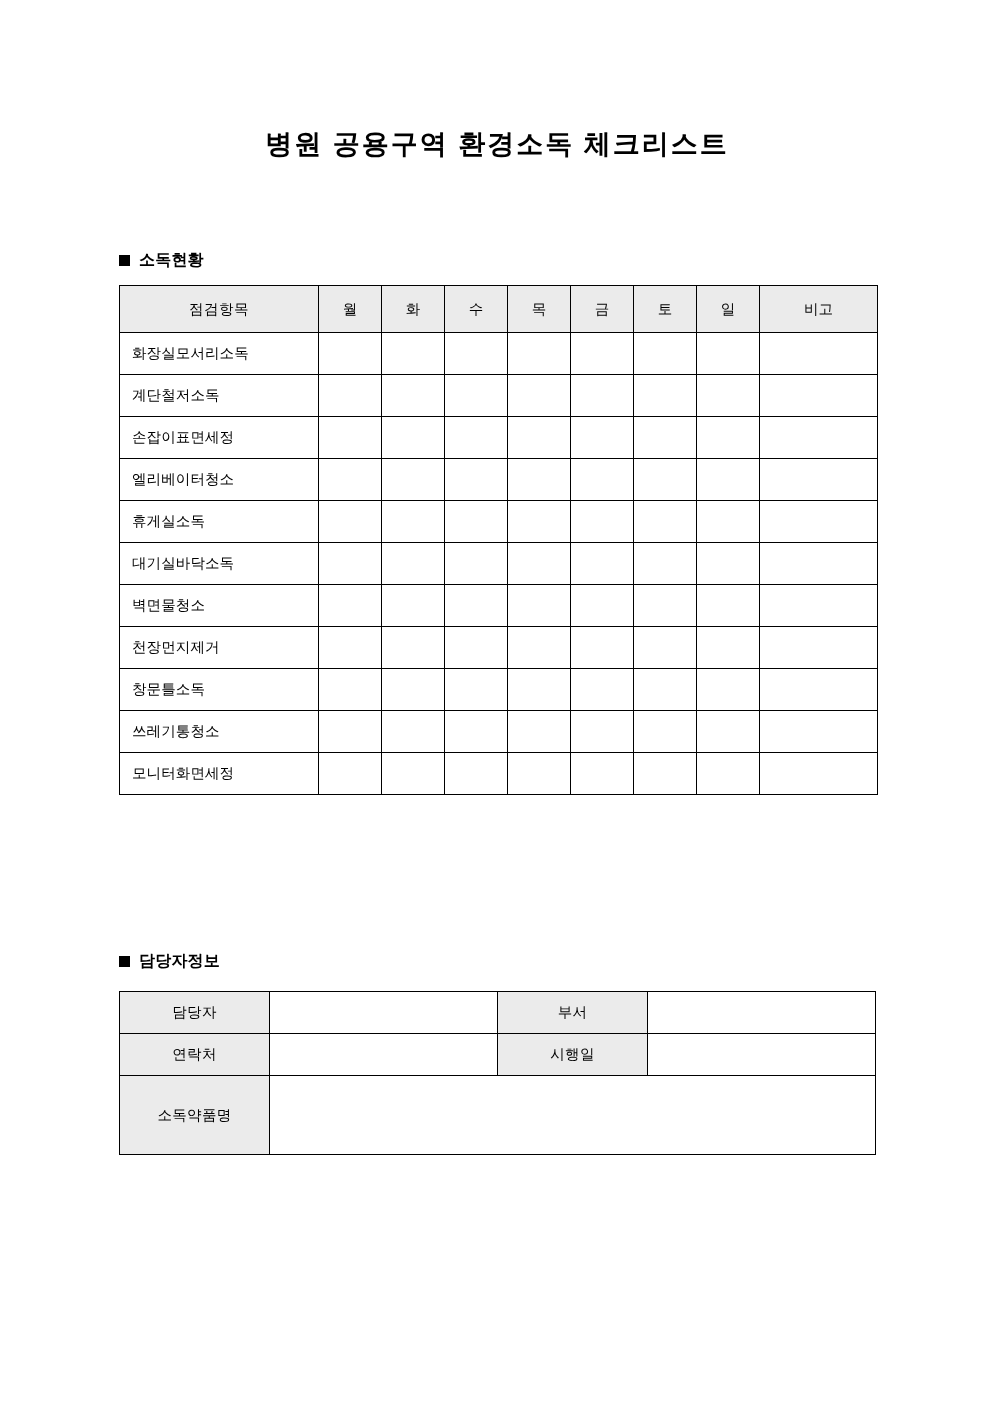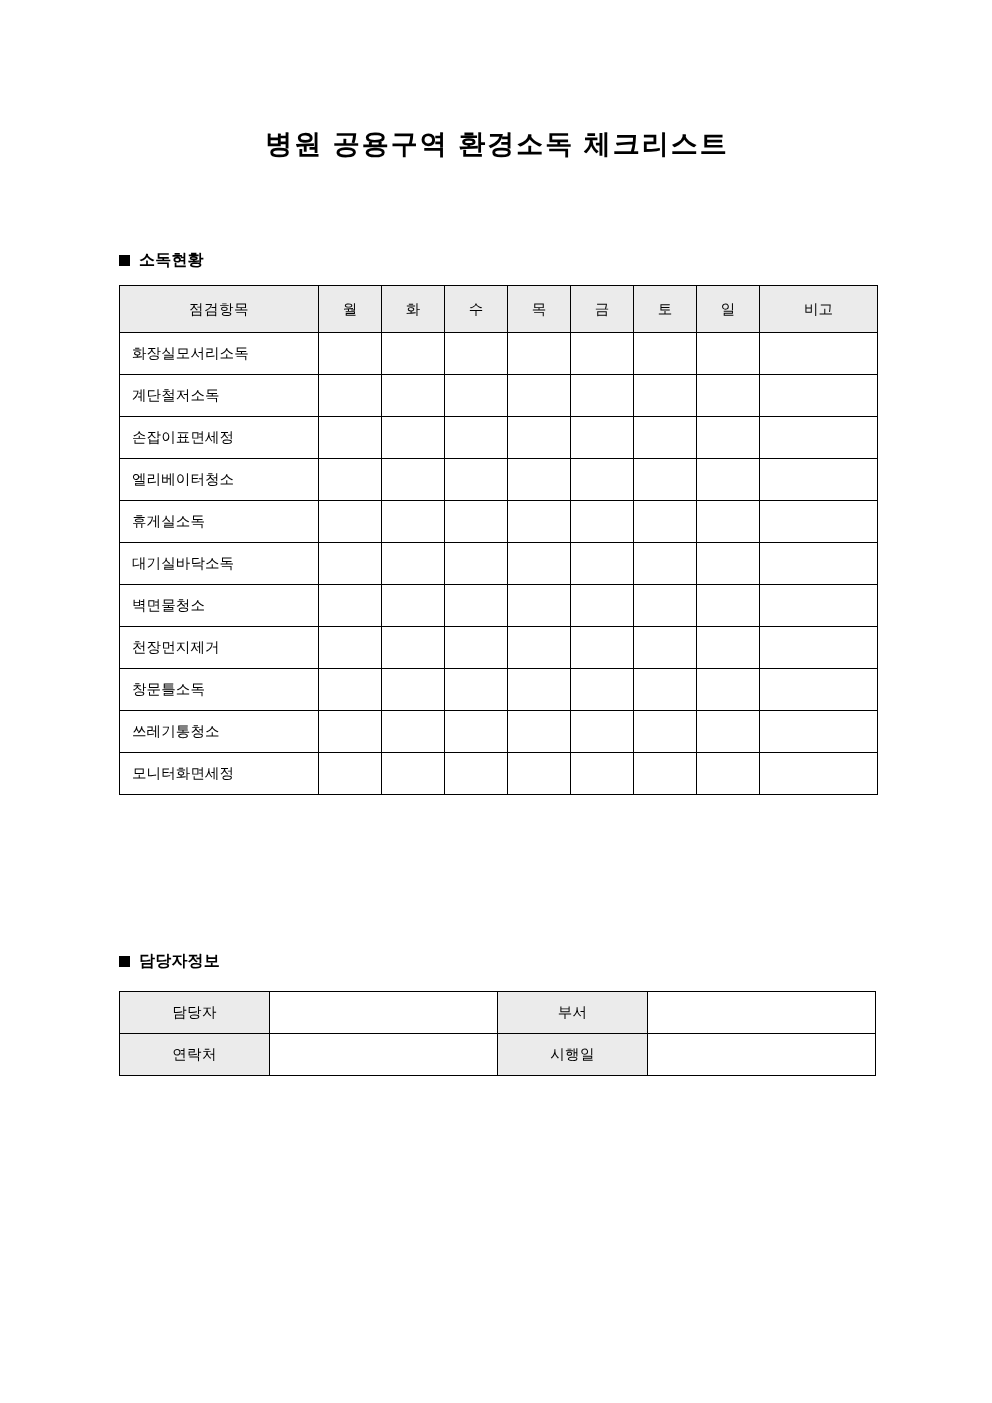--- a/index.html
+++ b/index.html
@@ -301,16 +301,20 @@
         <td></td>
         <th>부서</th>
         <td></td>
       </tr>
       <tr class="info-row">
         <th>연락처</th>
         <td></td>
         <th>시행일</th>
         <td></td>
       </tr>
+      <tr class="chem-row">
+        <th>소독약품명</th>
+        <td colspan="3"></td>
+      </tr>
     </tbody>
   </table>
 
 </div>
 
 </body></html>

